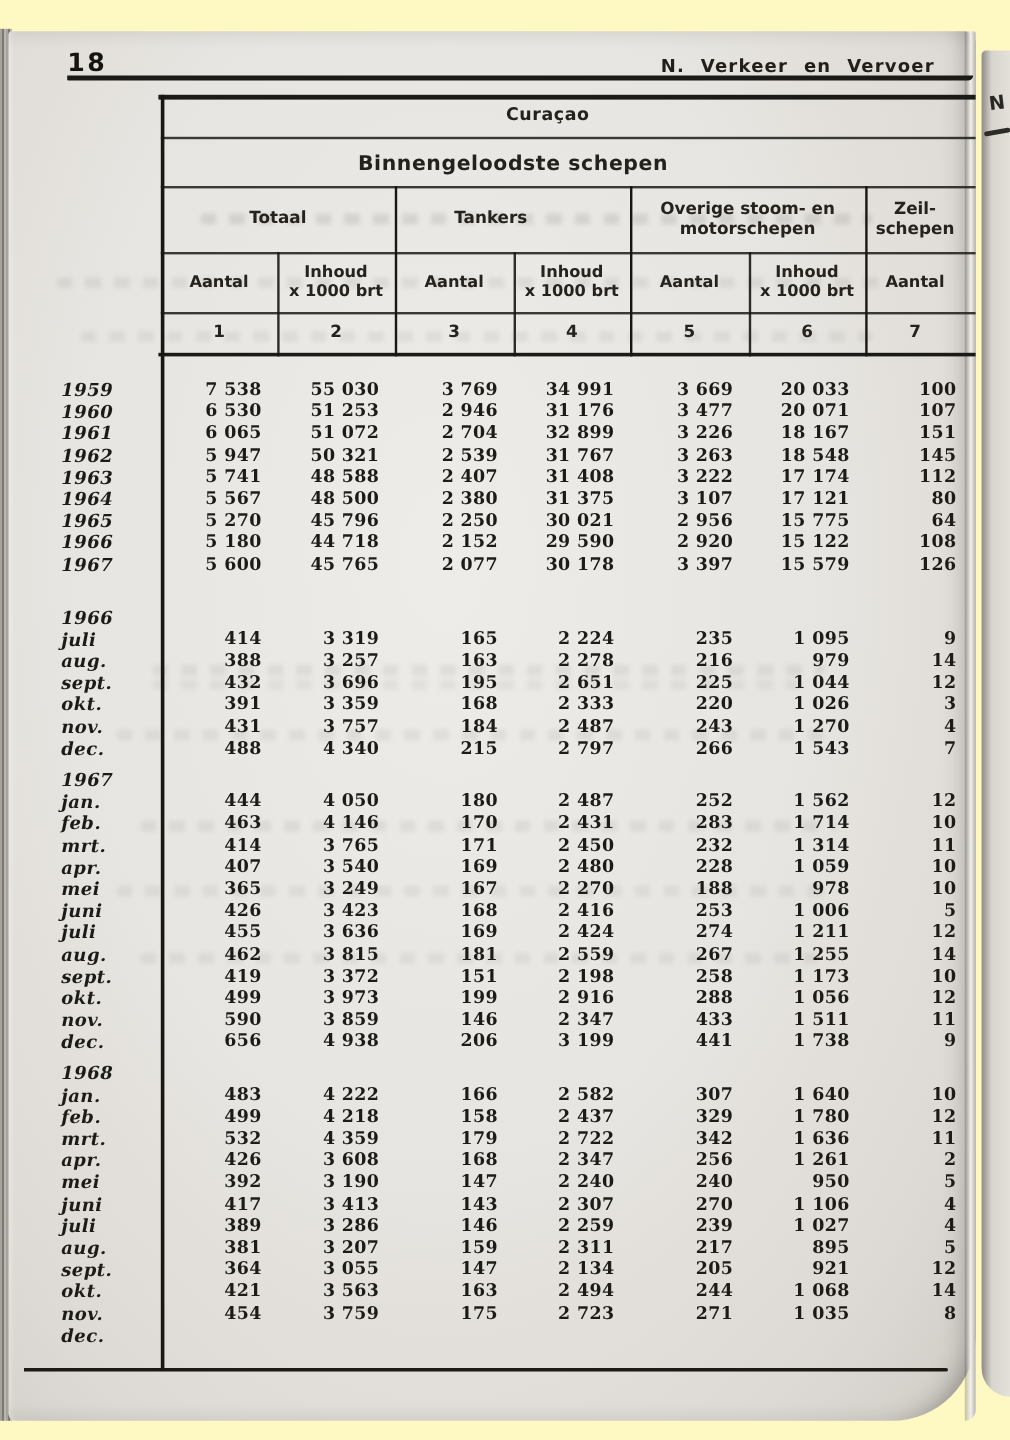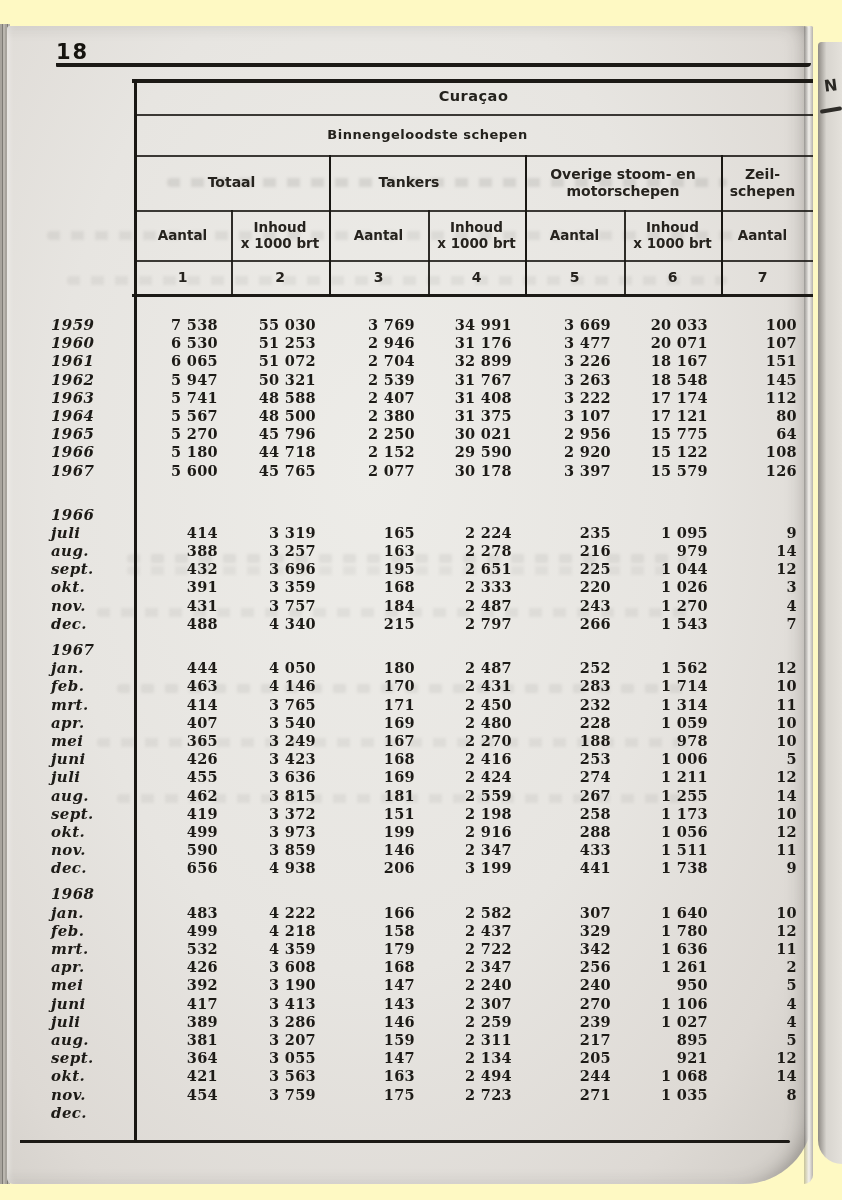--- a/index.html
+++ b/index.html
@@ -40,24 +40,24 @@
   .r-subtitle{left:127px;top:129px;width:679px;height:1.6px;opacity:.85;}
   .r-group{left:127px;top:184px;width:679px;height:1.6px;opacity:.85;}
   .r-sub{left:127px;top:234px;width:679px;height:1.6px;opacity:.85;}
   .r-num{left:125px;top:268px;width:681px;height:3px;}
   .r-bottom{left:13px;top:1114px;width:770px;height:2.6px;border-radius:0 4px 4px 0;}
   .vrule{position:absolute;background:#191713;}
   .v-left{left:127px;top:53px;width:2.6px;height:1063px;}
   .v-g{top:129px;height:142px;width:2.2px;}
   .v-s{top:184px;height:87px;width:1.6px;opacity:.9;}
   
-  .t-title{position:absolute;left:127px;top:62px;width:679px;text-align:center;
+  .t-title{position:absolute;left:110px;top:62px;width:679px;text-align:center;
     font-size:14.5px;font-weight:bold;color:#24221d;letter-spacing:.5px;}
   .t-subtitle{position:absolute;left:127px;top:101px;width:587px;text-align:center;
-    font-size:13px;font-weight:bold;color:#24221d;letter-spacing:.5px;}
+    font-size:17px;font-weight:bold;color:#24221d;letter-spacing:.5px;}
   .hcell{position:absolute;display:flex;align-items:center;justify-content:center;text-align:center;
     font-weight:bold;color:#26231e;white-space:pre-line;}
   .grow{top:129px;height:55px;font-size:14px;line-height:17px;}
   .srow{top:184px;height:50px;font-size:13.5px;line-height:16px;}
   .nrow{top:234px;height:34px;font-size:14px;}
   
   .tbody{position:absolute;left:0;top:272px;width:797px;color:#1d1b17;}
   .sec{padding:0;}
   .sec.gap-lg{margin-top:26px;}
   .sec.gap-sm{margin-top:8px;}
@@ -84,20 +84,21 @@
     <div class="ghost" style="left:60px;top:250px;width:660px;opacity:.3"></div>
     <div class="ghost" style="left:120px;top:528px;width:560px;opacity:.33"></div>
     <div class="ghost" style="left:90px;top:582px;width:600px;opacity:.3"></div>
     <div class="ghost" style="left:110px;top:658px;width:580px;opacity:.33"></div>
     <div class="ghost" style="left:90px;top:712px;width:600px;opacity:.3"></div>
     <div class="ghost" style="left:110px;top:768px;width:580px;opacity:.3"></div>
     <div class="ghost" style="left:120px;top:540px;width:540px;opacity:.25"></div>
 
     <div class="content">
       <div class="pageno">18</div>
+      <div class="running">N. Verkeer en Vervoer</div>
       <div class="hrule header-rule"></div>
 
       <div class="hrule table-top"></div>
       <div class="t-title">Curaçao</div>
       <div class="hrule r-title"></div>
       <div class="t-subtitle">Binnengeloodste schepen</div>
       <div class="hrule r-subtitle"></div>
       <div class="hrule r-group"></div>
       <div class="hrule r-sub"></div>
       <div class="hrule r-num"></div>

